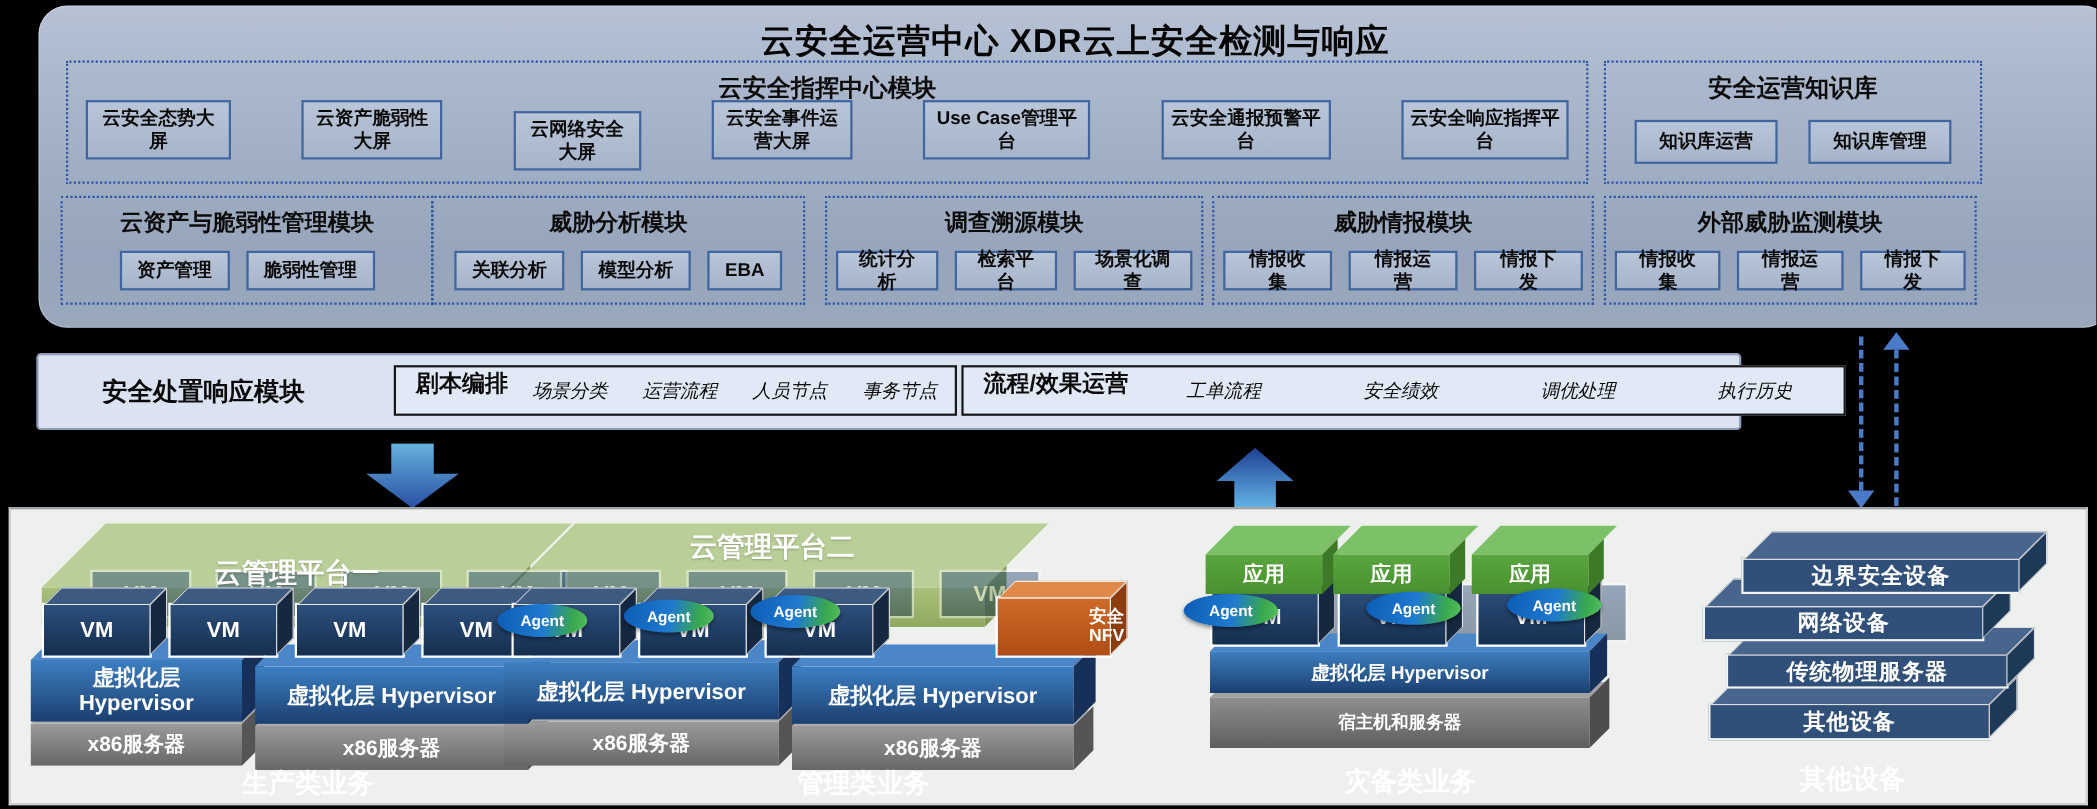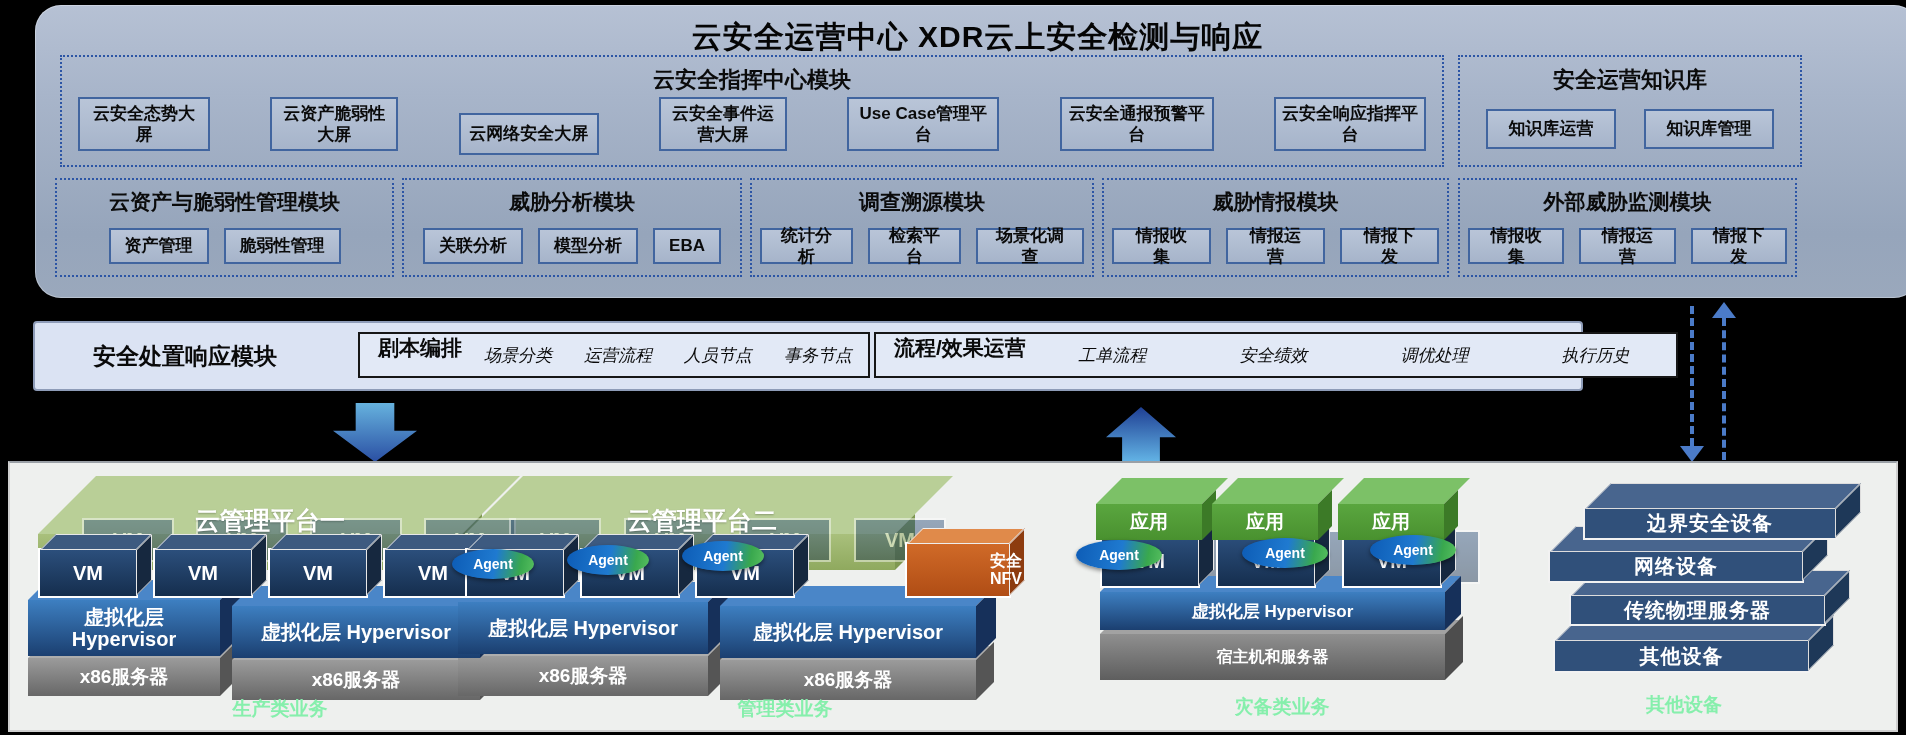--- a/index.html
+++ b/index.html
@@ -104,36 +104,36 @@
   .dev{background:#30507a;border:2px solid #f2f2f2;}
   .dev .tf{background:#48658e;border:1px solid #ddd;}
   .dev .rf{background:#1e3858;border:1px solid #ddd;}
   .dev .lbl{font-size:20px;letter-spacing:1px;}
 
   .agent{position:absolute;width:82px;height:30px;border-radius:50%;z-index:6;
     background:linear-gradient(100deg,#0d5cb6 0%,#1f7ad0 52%,#39a84e 82%,#58c060 100%);
     color:#fff;font-weight:bold;font-size:14px;display:flex;align-items:center;justify-content:center;
     box-shadow:0 2px 4px rgba(0,0,0,.45);}
 
-  .grp-label{position:absolute;width:300px;text-align:center;font-size:19px;font-weight:bold;color:#86efac;z-index:7;}
+  .grp-label{position:absolute;width:300px;text-align:center;font-size:24px;font-weight:bold;color:#ffffff;z-index:7;}
 </style>
 </head>
 <body>
 
 <div class="stage">
 
   <section class="top-panel">
     <h1 class="main-title" style="margin:0;">云安全运营中心 XDR云上安全检测与响应</h1>
 
     <div class="dotbox box-command">
       <div class="dot-title">云安全指挥中心模块</div>
       <div class="btn-row row1-btns">
         <div class="btn" style="width:132px;">云安全态势大屏</div>
         <div class="btn" style="width:128px;">云资产脆弱性大屏</div>
-        <div class="btn" style="width:140px;margin-top:20px;">云网络安全大屏</div>
+        <div class="btn" style="width:116px;margin-top:20px;">云网络安全大屏</div>
         <div class="btn" style="width:128px;">云安全事件运营大屏</div>
         <div class="btn" style="width:152px;">Use Case管理平台</div>
         <div class="btn" style="width:154px;">云安全通报预警平台</div>
         <div class="btn" style="width:152px;">云安全响应指挥平台</div>
       </div>
     </div>
 
     <div class="dotbox box-knowledge">
       <div class="dot-title">安全运营知识库</div>
       <div class="btn-row kb-btns">
@@ -142,21 +142,21 @@
       </div>
     </div>
 
     <div class="dotbox mod" style="left:20px;width:335px;">
       <div class="dot-title" style="font-size:21px;">云资产与脆弱性管理模块</div>
       <div class="btn-row mod-btns">
         <div class="btn">资产管理</div>
         <div class="btn">脆弱性管理</div>
       </div>
     </div>
-    <div class="dotbox mod" style="left:367px;width:336px;">
+    <div class="dotbox mod" style="left:357px;width:336px;">
       <div class="dot-title" style="font-size:21px;">威胁分析模块</div>
       <div class="btn-row mod-btns">
         <div class="btn">关联分析</div>
         <div class="btn">模型分析</div>
         <div class="btn">EBA</div>
       </div>
     </div>
     <div class="dotbox mod" style="left:715px;width:340px;">
       <div class="dot-title" style="font-size:21px;">调查溯源模块</div>
       <div class="btn-row mod-btns">
@@ -271,21 +271,21 @@
       <div class="tf" style="height:14px;top:-14px;"></div>
       <div class="rf" style="width:18px;right:-18px;"></div>
       <div class="lbl">x86服务器</div>
     </div>
   <div class="grp-label" style="left:130px;top:696px;">生产类业务</div>
 
   <div class="slab green-plat" style="left:465px;top:534px;width:430px;height:36px;z-index:1;">
     <div class="tf" style="height:58px;top:-58px;"></div>
       <div class="rf" style="width:20px;right:-20px;"></div>
   </div>
-  <div class="plat-title" style="left:487px;top:504px;width:430px;">云管理平台二</div>
+  <div class="plat-title" style="left:487px;top:480px;width:430px;">云管理平台二</div>
   <div class="slab vmbox ghost" style="left:509px;top:518px;width:92px;height:44px;z-index:2;">
       <div class="lbl">VM</div>
     </div>
   <div class="slab vmbox ghost" style="left:624px;top:518px;width:92px;height:44px;z-index:2;">
       <div class="lbl">VM</div>
     </div>
   <div class="slab vmbox ghost" style="left:739px;top:518px;width:92px;height:44px;z-index:2;">
       <div class="lbl">VM</div>
     </div>
   <div class="slab vmbox ghost" style="left:854px;top:518px;width:92px;height:44px;z-index:2;">

